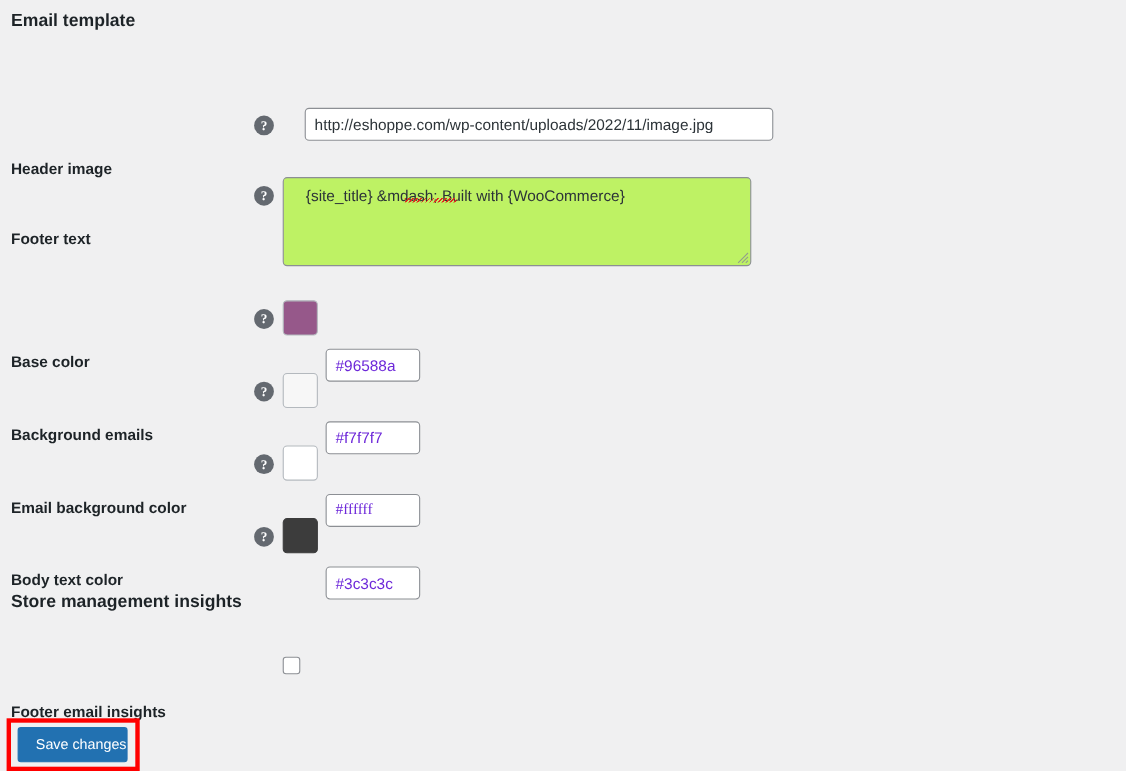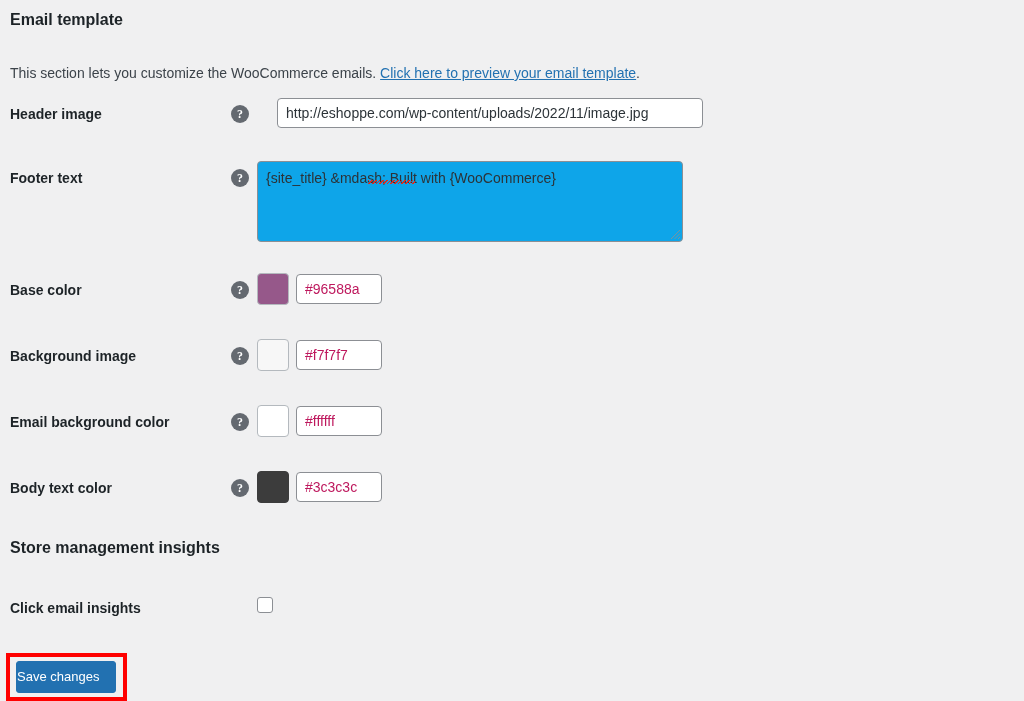--- a/index.html
+++ b/index.html
@@ -59,20 +59,21 @@
     height: 0;
   }
   .row-label {
     position: absolute;
     left: 10px;
     width: 210px;
     font-size: 14px;
     font-weight: bold;
     color: #1d2327;
     line-height: 20px;
+    margin-top: 39px;
   }
 
   
   .help-tip {
     position: absolute;
     left: 231px;
     width: 18px;
     height: 18px;
     border-radius: 50%;
     background: #646970;
@@ -102,27 +103,27 @@
   }
   #header-image-input {
     left: 257px;
     width: 426px;
     height: 30px;
   }
 
   .textarea-input {
     position: absolute;
     box-sizing: border-box;
-    background: #0ea5e9;
+    background: #bef264;
     border: 1px solid #8c8f94;
     border-radius: 4px;
     font-family: "Liberation Sans", sans-serif;
     font-size: 14px;
     color: #2c3338;
-    padding: 7px 8px;
+    padding: 7px 20px;
     line-height: 1.4;
     resize: none;
     outline: none;
   }
   #footer-text-input {
     left: 257px;
     top: 161px;
     width: 426px;
     height: 81px;
   }
@@ -163,23 +164,24 @@
     position: absolute;
     left: 296px;
     width: 86px;
     height: 30px;
     box-sizing: border-box;
     background: #ffffff;
     border: 1px solid #8c8f94;
     border-radius: 4px;
     font-family: "Liberation Sans", sans-serif;
     font-size: 14px;
-    color: #be185d;
+    color: #6d28d9;
     padding: 0 8px;
     outline: none;
+    margin-top: 43px;
   }
 
   
   .cb-box {
     position: absolute;
     left: 257px;
     top: 597px;
     width: 16px;
     height: 16px;
     box-sizing: border-box;
@@ -221,35 +223,32 @@
     width: 100px;
     height: 32px;
     box-sizing: border-box;
     background: #2271b1;
     border: 1px solid #2271b1;
     border-radius: 3px;
     color: #ffffff;
     font-family: "Liberation Sans", sans-serif;
     font-size: 13px;
     line-height: 30px;
-    text-align: left;
+    text-align: right;
     cursor: pointer;
     padding: 0;
   }
 </style>
 </head>
 <body>
 
 <div class="page">
 
   <h2 id="email-template-title" class="section-title">Email template</h2>
 
-  <p class="section-desc">
-    <span>This section lets you customize the WooCommerce emails. </span><a href="#">Click here to preview your email template</a><span>.</span>
-  </p>
 
   <div class="row" style="top:104px">
     <span class="row-label" style="top:0">Header image</span>
     <span class="help-tip" style="top:1px">?</span>
     <input id="header-image-input" class="text-input" style="top: -6px;" type="text" value="http://eshoppe.com/wp-content/uploads/2022/11/image.jpg">
   </div>
 
   <div class="row" style="top:168px">
     <span class="row-label" style="top:0">Footer text</span>
     <span class="help-tip" style="top:1px">?</span>
@@ -261,43 +260,43 @@
   </svg>
 
   <div class="row" style="top:280px">
     <span class="row-label" style="top:0">Base color</span>
     <span class="help-tip" style="top:1px">?</span>
     <span class="swatch" style="top:-7px;background:#96588a"></span>
     <input class="color-hex-input" style="top: -6px;" type="text" value="#96588a">
   </div>
 
   <div class="row" style="top:346px">
-    <span class="row-label" style="top:0">Background image</span>
+    <span class="row-label" style="top:0">Background emails</span>
     <span class="help-tip" style="top:1px">?</span>
     <span class="swatch" style="top:-7px;background:#f7f7f7"></span>
     <input class="color-hex-input" style="top: -6px;" type="text" value="#f7f7f7">
   </div>
 
   <div class="row" style="top:412px">
     <span class="row-label" style="top:0">Email background color</span>
     <span class="help-tip" style="top:1px">?</span>
     <span class="swatch" style="top:-7px;background:#ffffff"></span>
-    <input class="color-hex-input" style="top: -6px;" type="text" value="#ffffff">
+    <input class="color-hex-input" style="top: -6px; font-family: Liberation Serif, serif;" type="text" value="#ffffff">
   </div>
 
   <div class="row" style="top:478px">
     <span class="row-label" style="top:0">Body text color</span>
     <span class="help-tip" style="top:1px">?</span>
     <span class="swatch" style="top:-7px;background:#3c3c3c;border-color:#3c3c3c"></span>
     <input class="color-hex-input" style="top: -6px;" type="text" value="#3c3c3c">
   </div>
 
   <h2 id="store-insights-title" class="section-title">Store management insights</h2>
 
   <div class="row" style="top:598px">
-    <span class="row-label" style="top:0">Click email insights</span>
+    <span class="row-label" style="top:0">Footer email insights</span>
   </div>
   <input class="cb-box" type="checkbox" style="">
 
   <button class="save-button">Save changes</button>
   <div class="annotation-box"></div>
 
 </div>
 
 </body></html>

